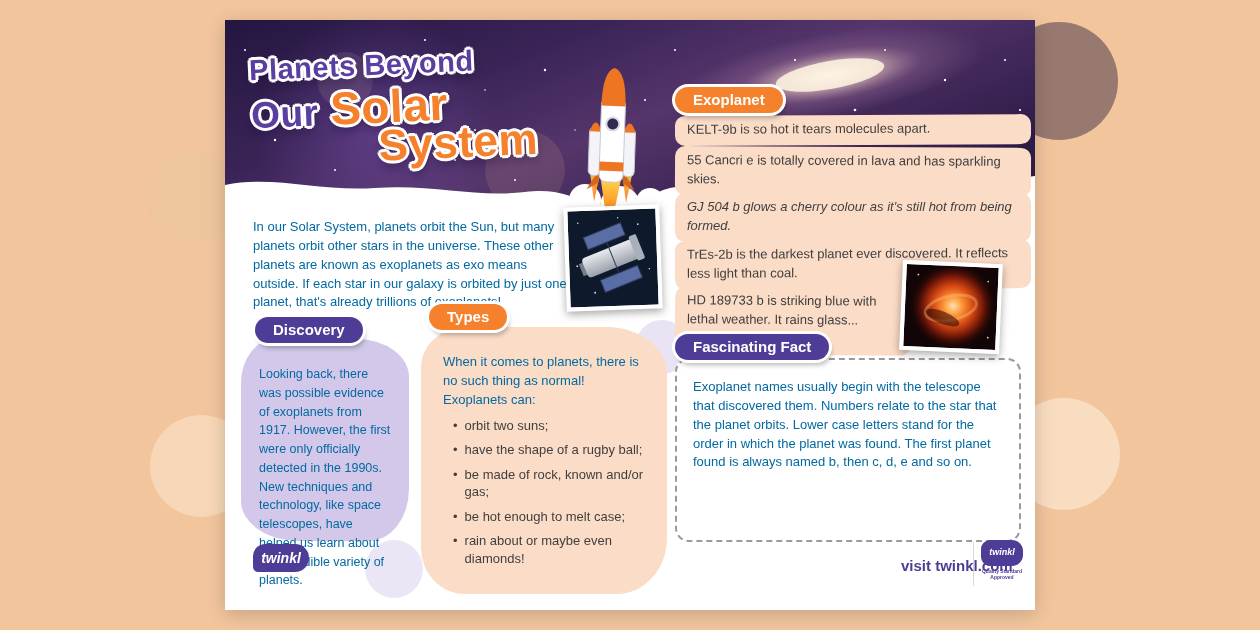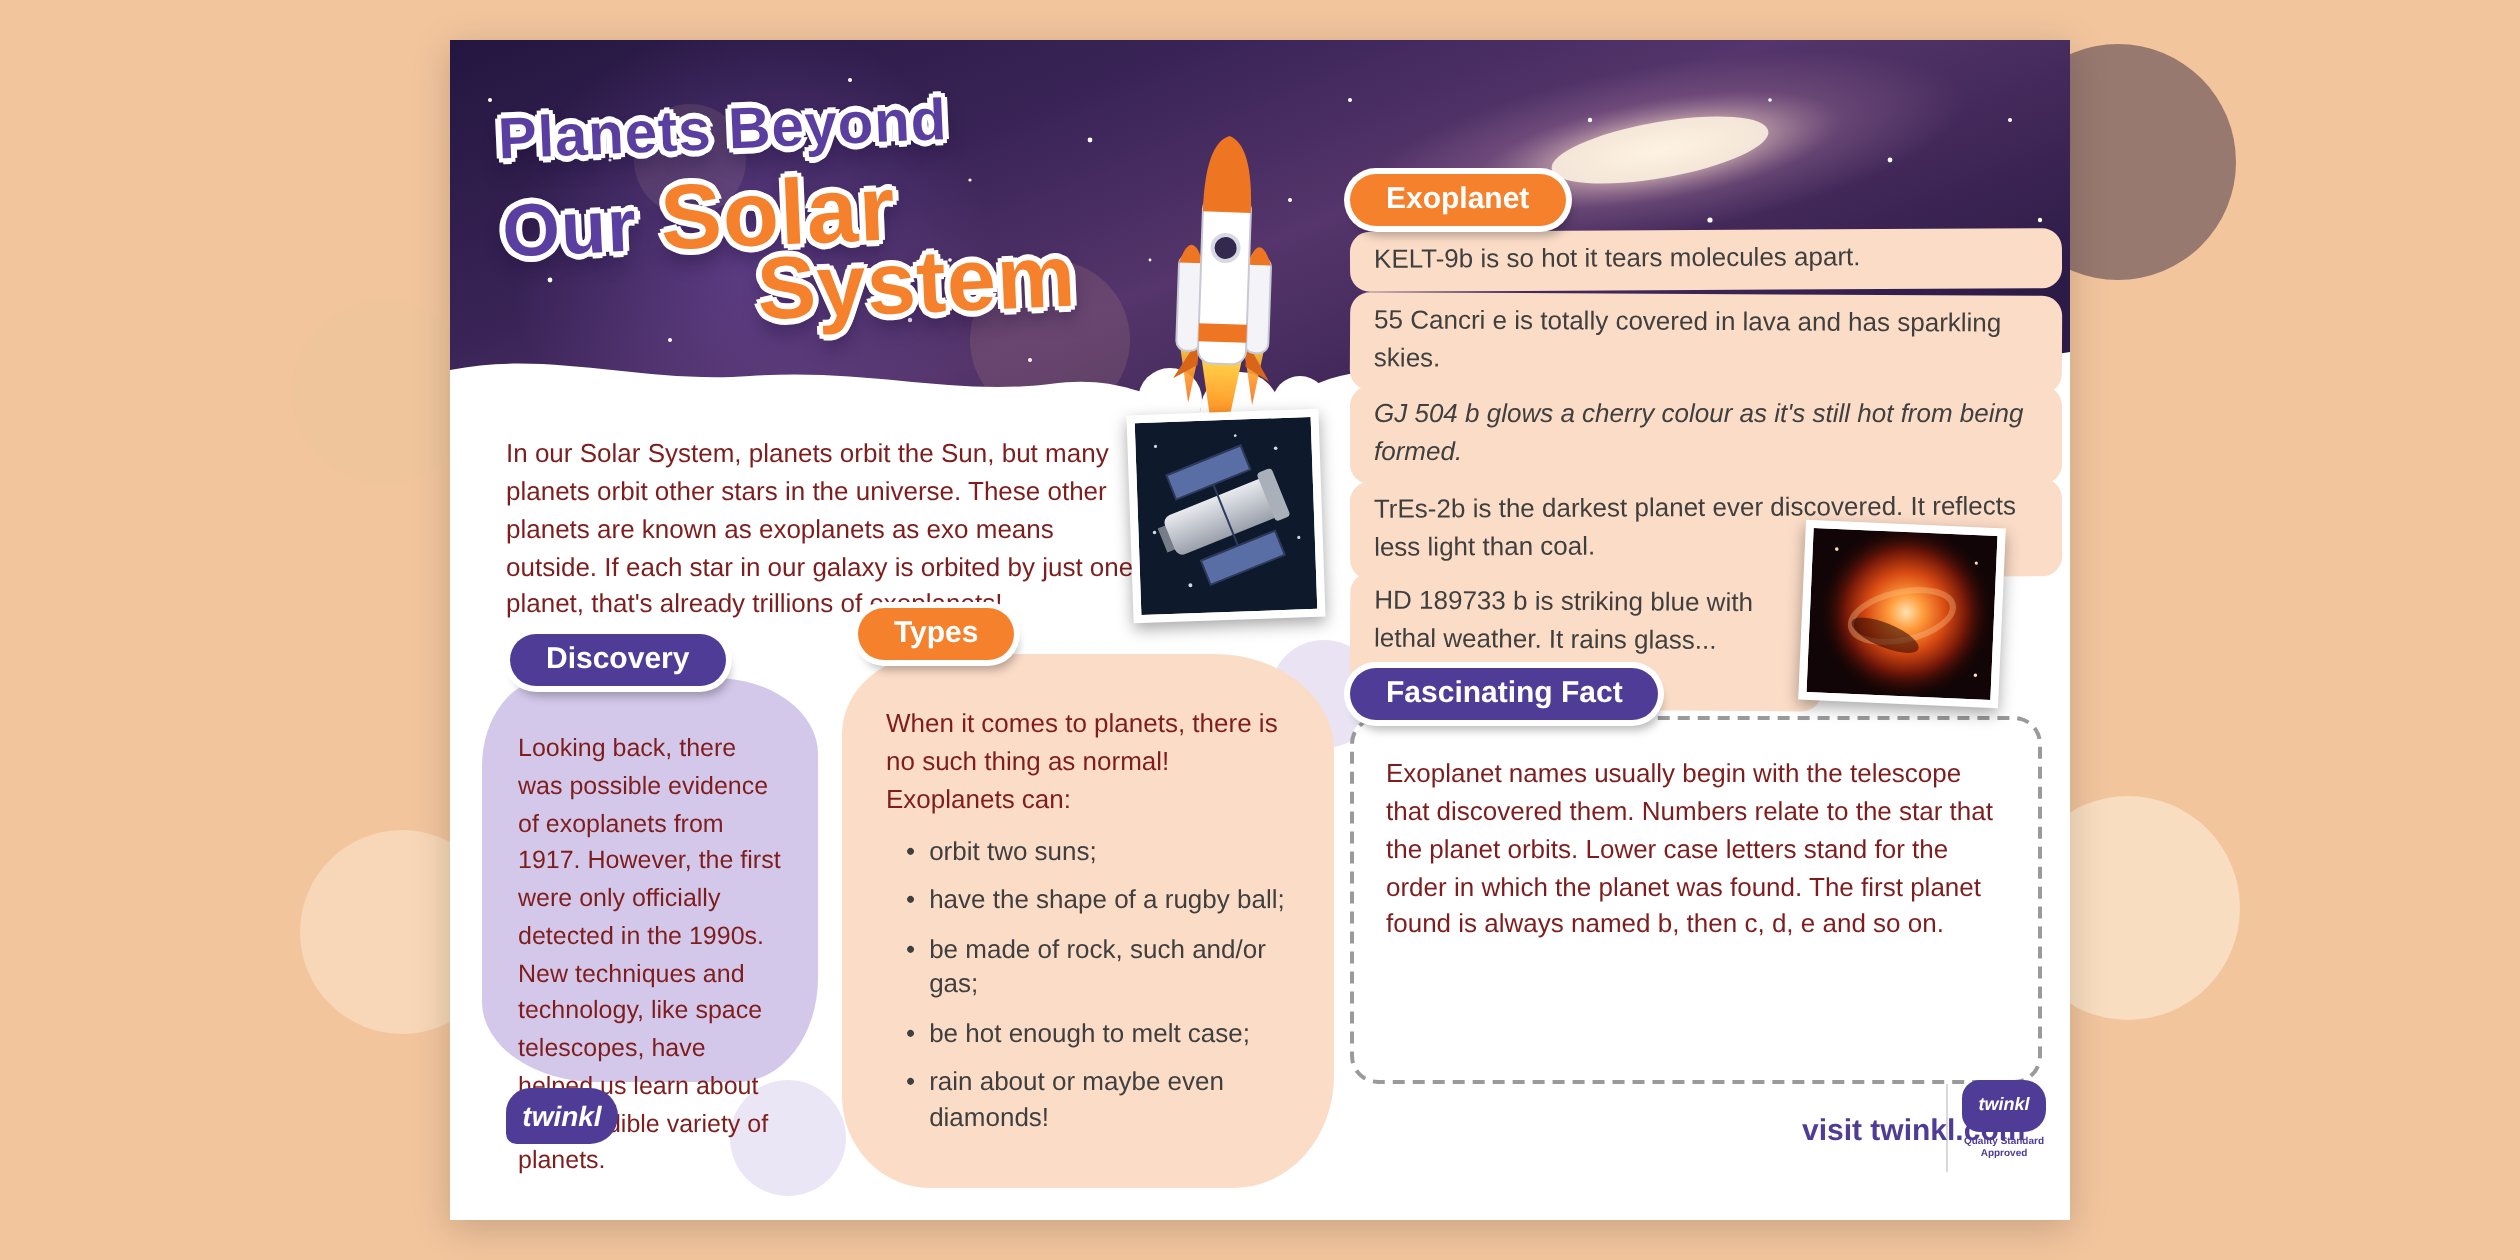--- a/index.html
+++ b/index.html
@@ -42,21 +42,21 @@
   .tl1 { font-size:29px; }
   .tl2 { margin-top:3px; }
   .tl2 .t-purple { font-size:37px; }
   .tl2 .t-orange { font-size:46px; margin-left:12px; }
   .tl3 { font-size:44px; margin-left:126px; margin-top:-6px; }
 
   
   .rocket { position:absolute; left:337px; top:42px; width:100px; height:170px; z-index:4; transform:rotate(2deg); }
 
   
-  .body-text { font-size:13px; line-height:1.45; color:#7f1d1d; }
+  .body-text { font-size:13px; line-height:1.45; color:#0369a1; }
 
   .intro { position:absolute; left:28px; top:198px; width:318px; }
 
   
   .badge {
     position:absolute; z-index:6; color:#fff; font-weight:bold; font-size:15px;
     padding:4px 18px 5px; border-radius:15px;
     box-shadow:0 0 0 3px #ffffff, 2px 5px 5px rgba(0,0,0,0.28);
     white-space:nowrap;
   }
@@ -280,21 +280,21 @@
         <div class="bullet-row">
             <span class="bullet-dot"></span>
             <span>orbit two suns;</span>
           </div>
         <div class="bullet-row">
             <span class="bullet-dot"></span>
             <span>have the shape of a rugby ball;</span>
           </div>
         <div class="bullet-row">
             <span class="bullet-dot"></span>
-            <span>be made of rock, such and/or gas;</span>
+            <span>be made of rock, known and/or gas;</span>
           </div>
         <div class="bullet-row">
             <span class="bullet-dot"></span>
             <span>be hot enough to melt case;</span>
           </div>
         <div class="bullet-row">
             <span class="bullet-dot"></span>
             <span>rain about or maybe even diamonds!</span>
           </div>
       </div>

